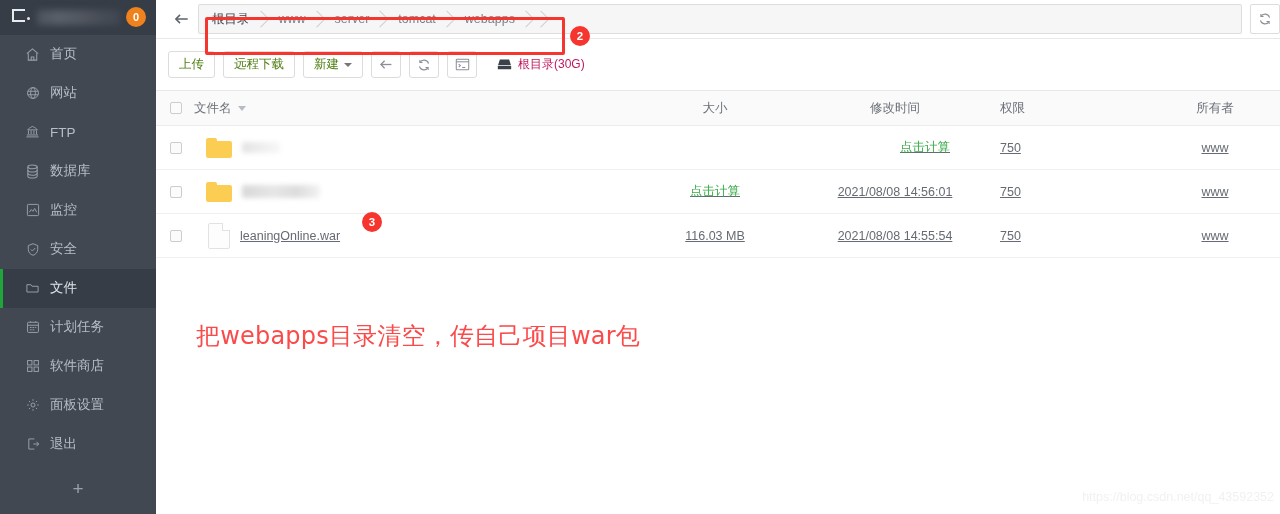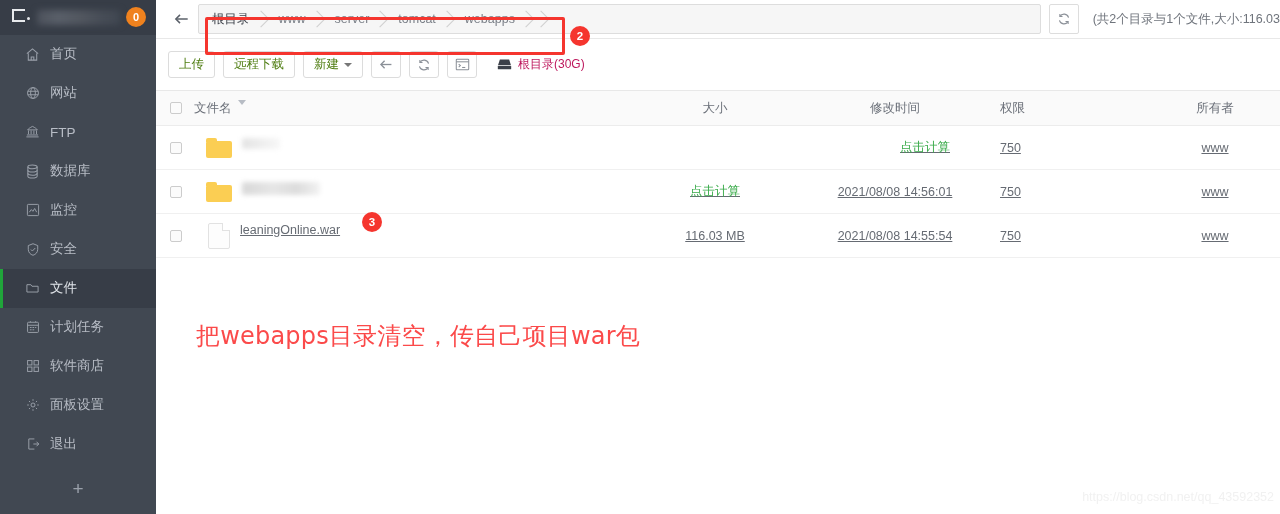--- a/index.html
+++ b/index.html
@@ -215,21 +215,21 @@
     text-decoration: underline;
   }
   .trow:last-child { border-bottom: 1px solid #f0f0f0; }
   .c-chk { width: 36px; flex: 0 0 36px; display: flex; align-items: center; justify-content: center; padding-left: 4px;}
   .chk {
     width: 12px; height: 12px;
     border: 1px solid #ccc; border-radius: 2px;
     background: #fbfbfb;
     cursor: pointer;
   }
-  .c-name { flex: 1 1 auto; display: flex; align-items: flex-start; min-width: 0; padding-left: 2px;}
+  .c-name { flex: 1 1 auto; display: flex; align-items: center; min-width: 0; padding-left: 2px;}
   .c-size { width: 150px; flex: 0 0 150px; text-align: center; }
   .c-time { width: 210px; flex: 0 0 210px; text-align: center; }
   .c-perm { width: 150px; flex: 0 0 150px; text-align: left; }
   .c-own  { width: 130px; flex: 0 0 130px; text-align: center; }
 
   .sorticon {
     margin-left: 6px;
     border-left: 4px solid transparent;
     border-right: 4px solid transparent;
     border-top: 5px solid #b7bcc4;
@@ -477,21 +477,20 @@
 
       <span class="refresh-btn">
         <svg width="14" height="14" viewBox="0 0 16 16" fill="none" stroke="currentColor" stroke-width="1.25">
           <path d="M13.2 6.4A5.3 5.3 0 0 0 3.4 5.2"></path>
             <path d="M2.8 9.6a5.3 5.3 0 0 0 9.8 1.2"></path>
           <path d="M3.3 2.2v3h3"></path>
             <path d="M12.7 13.8v-3h-3"></path>
         </svg>
       </span>
 
-      <span class="dirstat">(共2个目录与1个文件,大小:116.03</span>
     </div>
 
     <div class="toolbar">
       <span class="tb-btn">上传</span>
       <span class="tb-btn">远程下载</span>
       <span class="tb-btn">
         <span>新建</span>
         <span class="caret"></span>
       </span>
       <span class="tb-btn tb-icon-btn">

